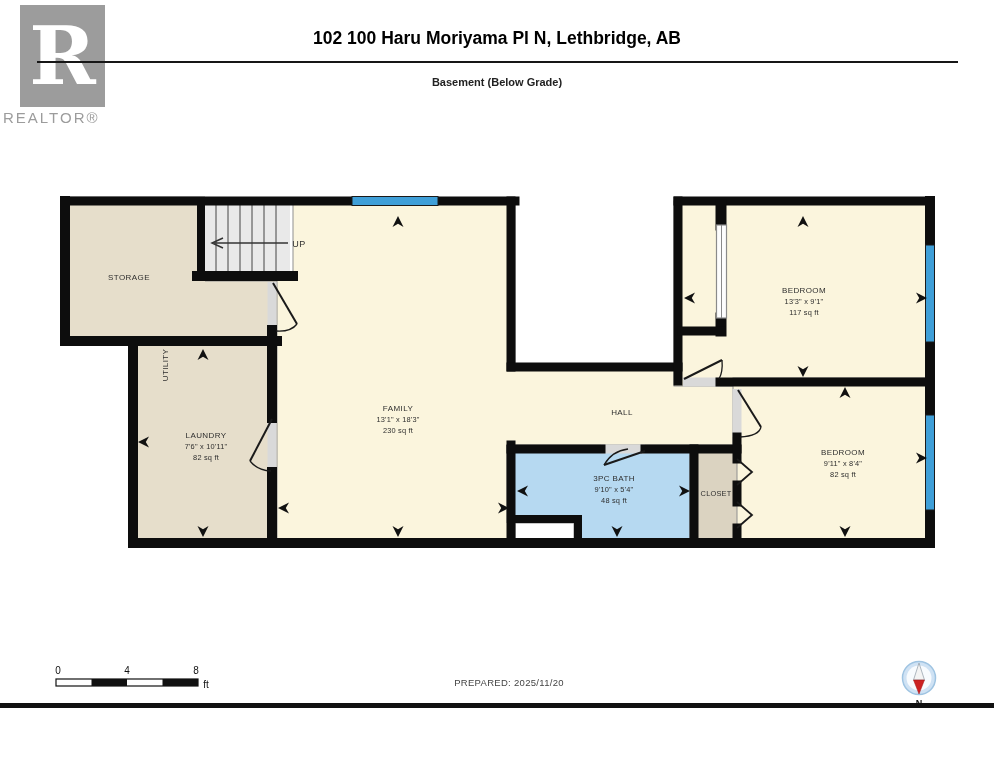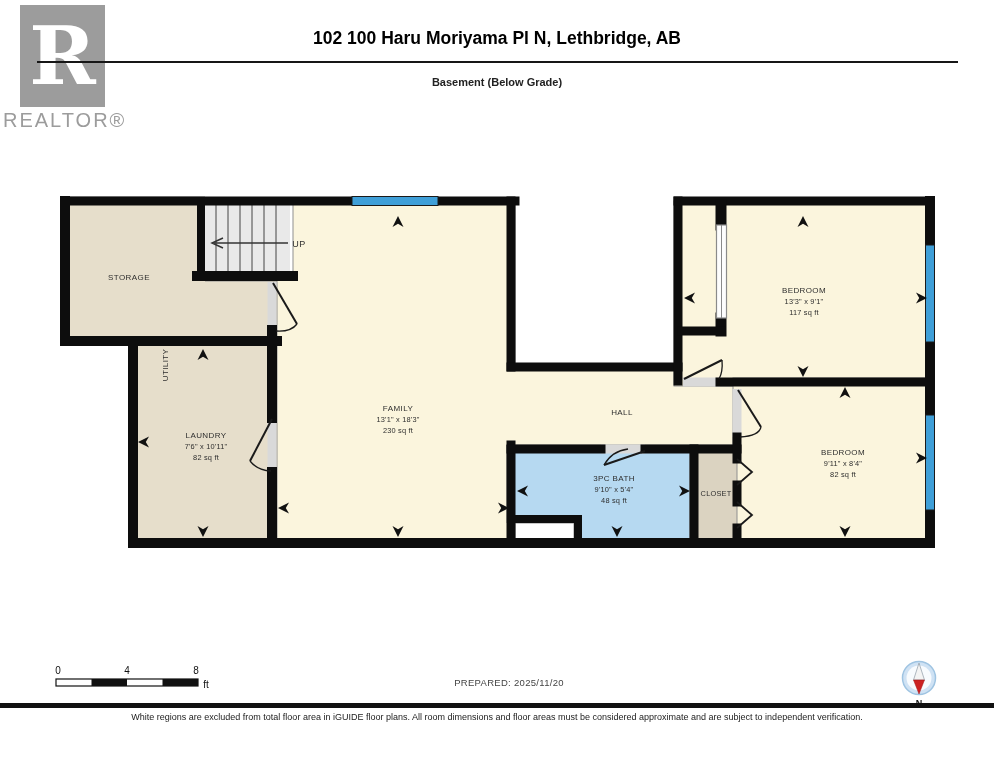--- a/index.html
+++ b/index.html
@@ -2,21 +2,21 @@
 <html><head>
 <meta charset="utf-8">
 <style>
   html,body{margin:0;padding:0;background:#fff;}
   .page{position:relative;width:994px;height:768px;background:#ffffff;
         font-family:"Liberation Sans",sans-serif;overflow:hidden;}
   
   .logo-box{position:absolute;left:20px;top:5px;width:85px;height:102px;background:#9c9c9c;
             display:flex;align-items:center;justify-content:center;z-index:1;}
   .logo-r{color:#fff;font-family:"DejaVu Serif",serif;font-weight:bold;font-size:80px;line-height:1;}
-  .brand{position:absolute;left:3px;top:109px;width:120px;color:#9c9c9c;font-size:20px;
+  .brand{position:absolute;left:3px;top:109px;width:120px;color:#9c9c9c;font-size:15px;
          letter-spacing:2px;z-index:1;}
   .title{position:absolute;left:0;top:28px;width:100%;text-align:center;font-size:17.5px;
          font-weight:bold;color:#000000;z-index:2;}
   .title-rule{position:absolute;left:37px;top:61px;width:921px;height:2px;background:#161616;z-index:3;}
   .subtitle{position:absolute;left:0;top:76px;width:100%;display:flex;justify-content:center;
             gap:9px;z-index:2;font-size:11px;color:#222;}
   .subtitle .flabel{font-weight:bold;}
   .subtitle .areas div{line-height:12.5px;}
   
   .footer-bar{position:absolute;left:0;top:703px;width:994px;height:5px;background:#111;}
@@ -221,15 +221,14 @@
     <g>
       <circle cx="919" cy="678" r="16.5" fill="#cfe2f4" stroke="#9fc4e2" stroke-width="1.5"></circle>
       <circle cx="919" cy="678" r="12.5" fill="#ffffff" opacity="0.85"></circle>
       <polygon points="919,663 924.5,680 913.5,680" fill="#f4f4f4" stroke="#9aa6b0" stroke-width="0.8"></polygon>
       <polygon points="913.5,680 924.5,680 919,694" fill="#cc2222" stroke="#a21717" stroke-width="0.5"></polygon>
       <text class="nlab" x="919" y="706">N</text>
     </g>
   </svg>
 
   <div class="footer-bar"></div>
-  <div class="disclaimer">White regions are excluded from total floor area in iGUIDE floor plans. All room dimensions and floor areas must be considered approximate and are subject to independent verification.</div>
 
 </div>
 
 </body></html>

